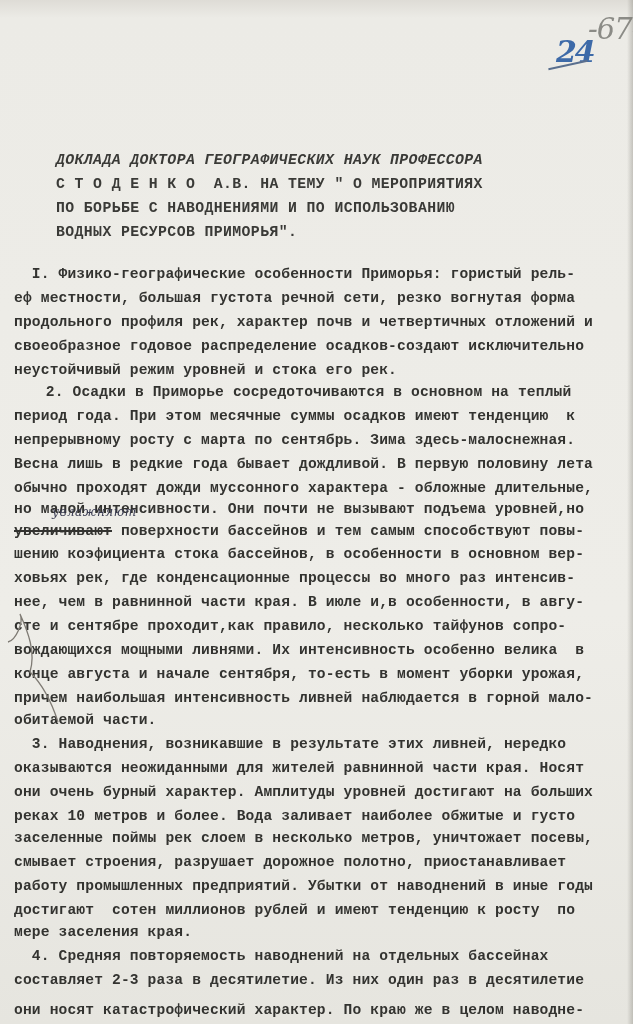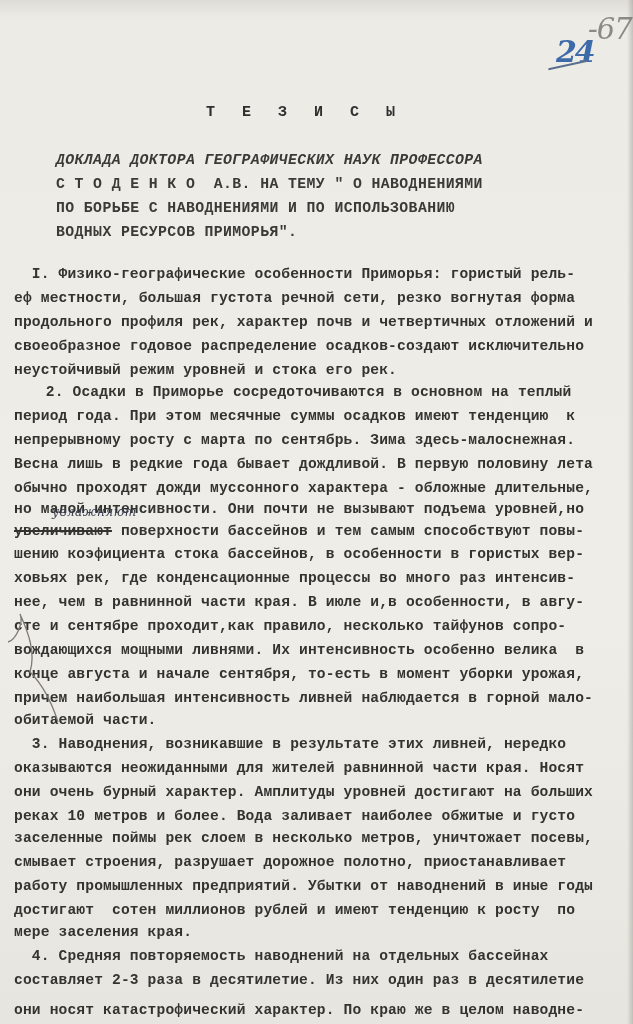--- a/index.html
+++ b/index.html
@@ -51,25 +51,24 @@
 <body>
 
 <div class="page">
 
   <div class="folio">
     <span class="old">-67-</span>
     <span class="new">24</span>
     <span class="strike"></span>
   </div>
 
-  <div class="title">Т Е З И С Ы</div>
 
   <div class="heading">
     <div class="line" style="left:0;top:0;font-style:italic;">ДОКЛАДА ДОКТОРА ГЕОГРАФИЧЕСКИХ НАУК ПРОФЕССОРА</div>
-    <div class="line" style="left:0;top:24px;">С Т О Д Е Н К О  А.В. НА ТЕМУ " О НАВОДНЕНИЯМИ</div>
+    <div class="line" style="left:0;top:24px;">С Т О Д Е Н К О  А.В. НА ТЕМУ " О МЕРОПРИЯТИЯХ</div>
     <div class="line" style="left:0;top:48px;">ПО БОРЬБЕ С НАВОДНЕНИЯМИ И ПО ИСПОЛЬЗОВАНИЮ</div>
     <div class="line" style="left:0;top:72px;">ВОДНЫХ РЕСУРСОВ ПРИМОРЬЯ".</div>
   </div>
 
   <div>
     <div class="line" style="left:14px;top:262px;">  I. Физико-географические особенности Приморья: гористый рель-</div>
     <div class="line" style="left:14px;top:286px;">еф местности, большая густота речной сети, резко вогнутая форма</div>
     <div class="line" style="left:14px;top:310px;">продольного профиля рек, характер почв и четвертичных отложений и</div>
     <div class="line" style="left:14px;top:334px;">своеобразное годовое распределение осадков-создают исключительно</div>
     <div class="line" style="left:14px;top:358px;">неустойчивый режим уровней и стока его рек.</div>
@@ -77,21 +76,21 @@
 
   <div>
     <div class="line" style="left:28px;top:380px;">  2. Осадки в Приморье сосредоточиваются в основном на теплый</div>
     <div class="line" style="left:14px;top:404px;">период года. При этом месячные суммы осадков имеют тенденцию  к</div>
     <div class="line" style="left:14px;top:428px;">непрерывному росту с марта по сентябрь. Зима здесь-малоснежная.</div>
     <div class="line" style="left:14px;top:452px;">Весна лишь в редкие года бывает дождливой. В первую половину лета</div>
     <div class="line" style="left:14px;top:476px;">обычно проходят дожди муссонного характера - обложные длительные,</div>
     <div class="line" style="left:14px;top:497px;">но малой интенсивности. Они почти не вызывают подъема уровней,но</div>
     <div class="annot">увлажняют</div>
     <div class="line" style="left:14px;top:519px;"><span class="struck">увеличивают</span><span id="struck-rest"> поверхности бассейнов и тем самым способствуют повы-</span></div>
-    <div class="line" style="left:14px;top:542px;">шению коэфициента стока бассейнов, в особенности в гористых вер-</div>
+    <div class="line" style="left:14px;top:542px;">шению коэфициента стока бассейнов, в особенности в основном вер-</div>
     <div class="line" style="left:14px;top:566px;">ховьях рек, где конденсационные процессы во много раз интенсив-</div>
     <div class="line" style="left:14px;top:590px;">нее, чем в равнинной части края. В июле и,в особенности, в авгу-</div>
     <div class="line" style="left:14px;top:614px;">сте и сентябре проходит,как правило, несколько тайфунов сопро-</div>
     <div class="line" style="left:14px;top:638px;">вождающихся мощными ливнями. Их интенсивность особенно велика  в</div>
     <div class="line" style="left:14px;top:662px;">конце августа и начале сентября, то-есть в момент уборки урожая,</div>
     <div class="line" style="left:14px;top:686px;">причем наибольшая интенсивность ливней наблюдается в горной мало-</div>
     <div class="line" style="left:14px;top:708px;text-align:right;">обитаемой части.</div>
   </div>
 
   <div>

